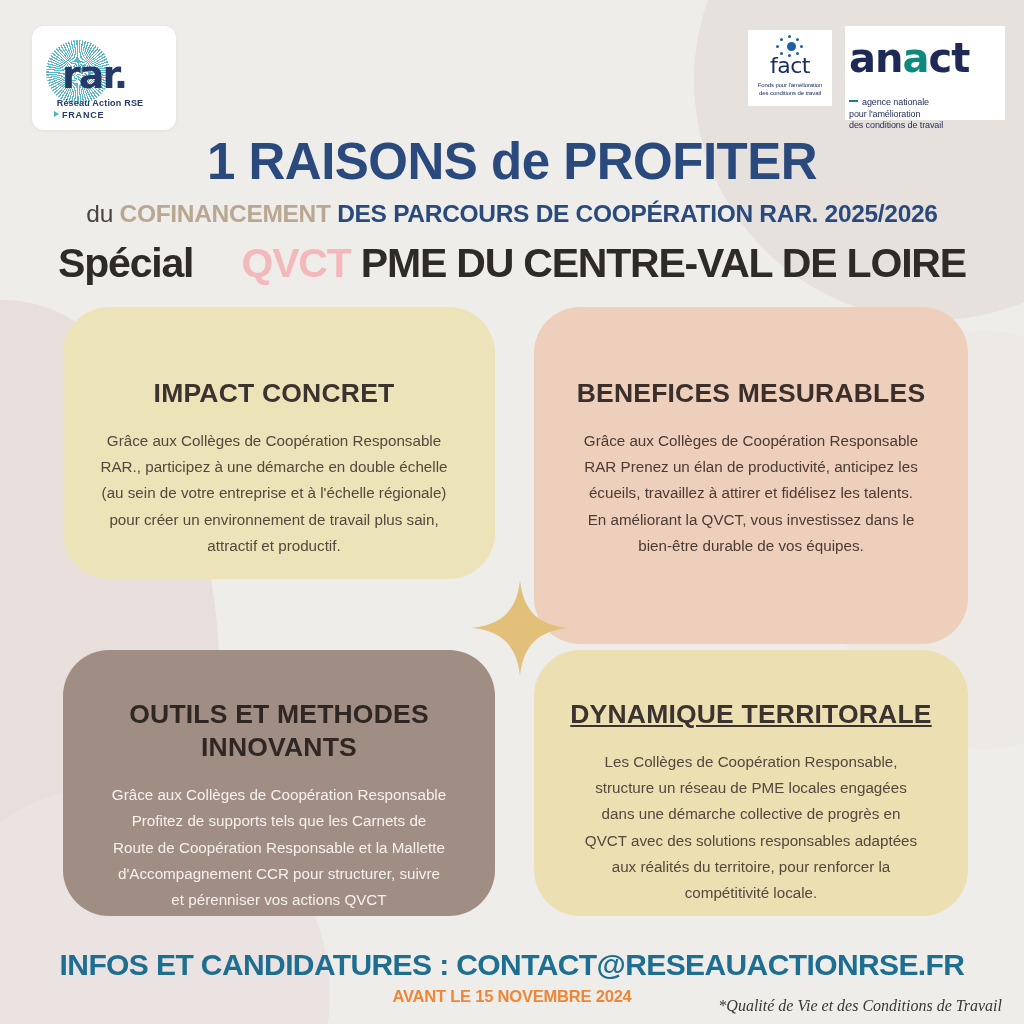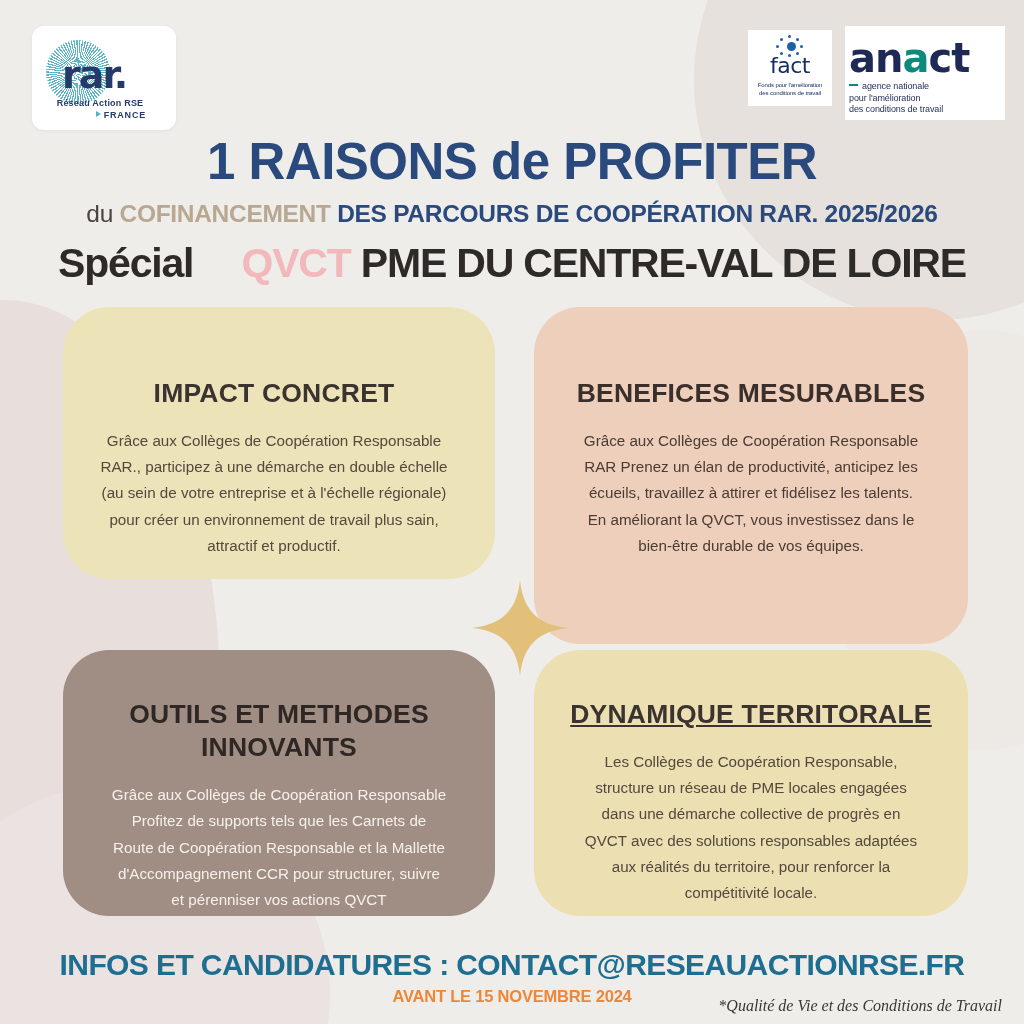--- a/index.html
+++ b/index.html
@@ -100,21 +100,21 @@
     font-size: 9px;
     font-weight: 700;
     color: #25396b;
     letter-spacing: .2px;
   }
   .rar-sub2 {
     position: absolute;
     left: 22px;
     top: 84px;
     width: 92px;
-    text-align: right;
+    text-align: left;
     font-size: 9px;
     font-weight: 700;
     color: #25396b;
     letter-spacing: .8px;
   }
   .rar-tri {
     display: inline-block;
     width: 0; height: 0;
     border-left: 5px solid #4db4c9;
     border-top: 3.5px solid transparent;
@@ -181,21 +181,21 @@
     color: #1e2a55;
     letter-spacing: -1px;
     line-height: 1;
     position: relative;
   }
   .anact-word .teal { color: #0e8a7d; }
   .anact-tag {
     font-size: 9px;
     color: #1e2a55;
     line-height: 1.3;
-    margin-top: 3px;
+    margin-top: 19px;
     letter-spacing: -.1px;
   }
   .anact-dash {
     display: inline-block;
     width: 9px; height: 2px;
     background: #0e8a7d;
     vertical-align: 3px;
     margin-right: 4px;
   }
 

